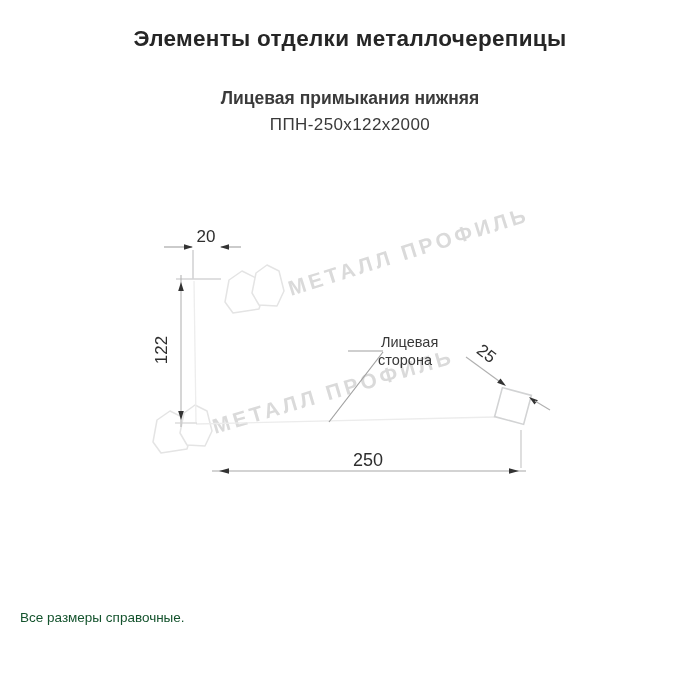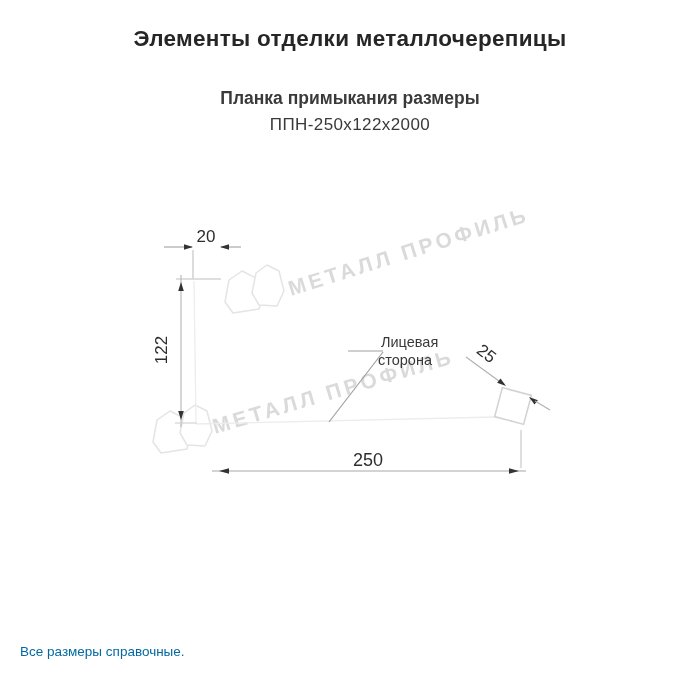--- a/index.html
+++ b/index.html
@@ -14,35 +14,35 @@
   .product-name{
     position:absolute;top:88px;left:0;width:700px;text-align:center;
     font-size:17.5px;font-weight:bold;color:#3a3a3a;
   }
   .product-code{
     position:absolute;top:115px;left:0;width:700px;text-align:center;
     font-size:17px;font-weight:normal;color:#3a3a3a;letter-spacing:.4px;
   }
   .drawing{position:absolute;left:0;top:0;}
   .footnotes{
-    position:absolute;left:20px;top:643px;
-    font-size:13.5px;line-height:17px;color:#0369a1;
+    position:absolute;left:20px;top:609px;
+    font-size:13.5px;line-height:17px;color:#14532d;
   }
   svg text{font-family:"Liberation Sans", sans-serif;}
   .dim-text{fill:#2e2e2e;font-size:17px;}
   .wm-text{fill:#dadada;font-size:21px;font-weight:bold;letter-spacing:3.5px;}
   .face-text{fill:#383838;font-size:14.5px;}
 </style>
 </head>
 <body>
 
 <div class="stage">
 
   <div class="page-title">Элементы отделки металлочерепицы</div>
-  <div class="product-name">Планка примыкания размеры</div>
+  <div class="product-name">Лицевая примыкания нижняя</div>
   <div class="product-code">ППН-250x122x2000</div>
 
   <svg class="drawing" width="700" height="700" viewBox="0 0 700 700">
 
     <g>
       <g fill="#ffffff" stroke="#e4e4e4" stroke-width="1.5" stroke-linejoin="round">
         <path d="M229 280 L225 302 L233 313 L259 309 L263 295 L258 279 L242 271 Z"></path>
         <path d="M256 273 L252 293 L259 305 L277 306 L284 291 L279 271 L267 265 Z"></path>
       </g>
       <text class="wm-text" x="291" y="296" transform="rotate(-17.5 291 296)">МЕТАЛЛ ПРОФИЛЬ</text>

